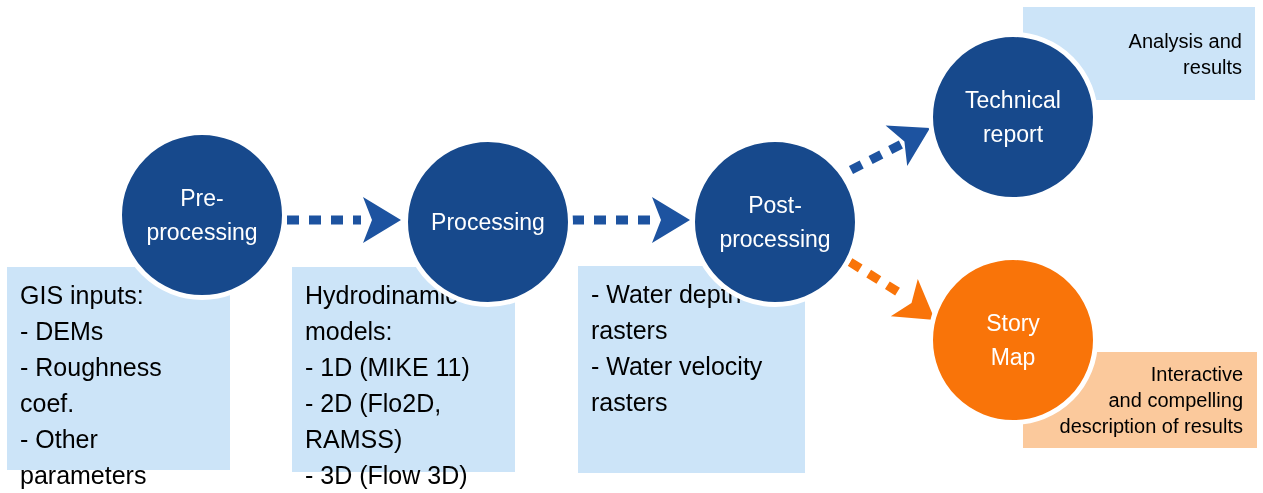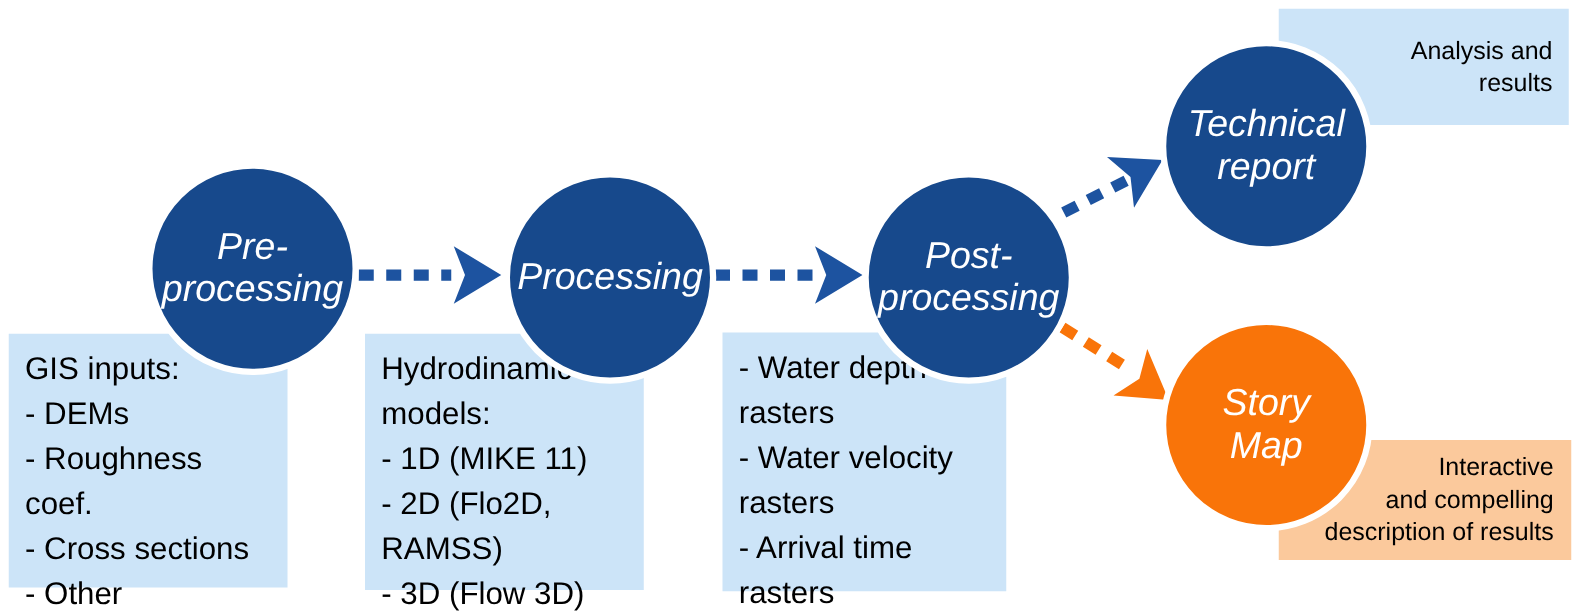--- a/index.html
+++ b/index.html
@@ -22,55 +22,53 @@
   .arrows{position:absolute;left:0;top:0;z-index:2;pointer-events:none;}
   .dash{stroke-width:9;fill:none;stroke-dasharray:12 10;}
   .dash.blue{stroke:var(--arrow-blue,#1D53A0);}
   .dash.orange{stroke:var(--arrow-orange,#F97409);}
   .head.blue{fill:var(--arrow-blue,#1D53A0);}
   .head.orange{fill:var(--arrow-orange,#F97409);}
 
   
   .stage{position:absolute;width:160px;height:160px;border-radius:50%;
          border:5px solid #fff;z-index:3;display:flex;flex-direction:column;
-         align-items:center;justify-content:center;color:#fff;font-size:30px;
-         line-height:34px;text-align:center;font-style:italic;}
+         align-items:center;justify-content:center;color:#fff;font-size:23px;
+         line-height:34px;text-align:center;}
   .stage-blue{background:var(--stage-blue,#17498C);}
   .stage-orange{background:var(--stage-orange,#F97409);}
   .st-pre{left:117px;top:130px;align-items:center;}
   .st-processing{left:403px;top:137px;}
   .st-post{left:690px;top:137px;}
   .st-technical{left:928px;top:32px;}
   .st-story{left:928px;top:255px;}
 </style>
 </head>
 <body>
 
 <div class="canvas">
 
   <div class="note note-blue note-lg note-gis">
     <div>GIS inputs:</div>
     <div>- DEMs</div>
     <div>- Roughness coef.</div>
-    <div>- Cross sections</div>
     <div>- Other parameters</div>
   </div>
 
   <div class="note note-blue note-lg note-hydro">
     <div>Hydrodinamic</div>
     <div>models:</div>
     <div>- 1D (MIKE 11)</div>
     <div>- 2D (Flo2D, RAMSS)</div>
     <div>- 3D (Flow 3D)</div>
   </div>
 
   <div class="note note-blue note-lg note-results">
     <div>- Water depth rasters</div>
     <div>- Water velocity rasters</div>
-    <div>- Arrival time rasters</div>
   </div>
 
   <div class="note note-blue note-sm note-analysis">
     <div>Analysis and</div>
     <div>results</div>
   </div>
 
   <div class="note note-orange note-sm note-interactive">
     <div>Interactive</div>
     <div>and compelling</div>

